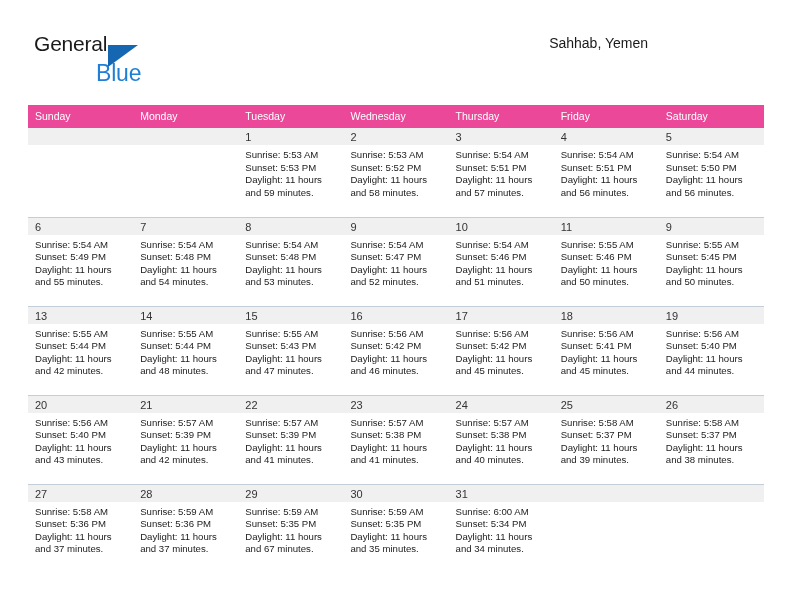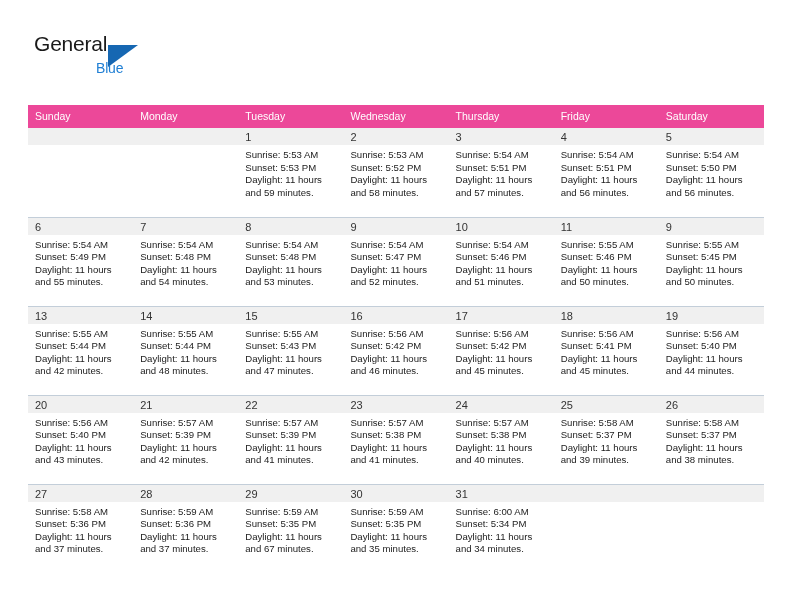--- a/index.html
+++ b/index.html
@@ -48,21 +48,21 @@
     top: 13px;
     width: 0;
     height: 0;
     border-left: 30px solid #1667b2;
     border-bottom: 22px solid transparent;
   }
   .brand-blue {
     position: absolute;
     left: 62px;
     top: 28px;
-    font-size: 14px;
+    font-size: 23px;
     letter-spacing: -0.2px;
     color: #1f7fd4;
     font-family: "Liberation Sans", sans-serif;
     text-align: center;
   }
   .titles {
     position: absolute;
     right: 0;
     top: 0;
     text-align: right;
@@ -141,20 +141,21 @@
 
   <div class="header">
 
     <div class="brand">
       <span class="brand-general">General</span>
       <span class="brand-tri"></span>
       <span class="brand-blue">Blue</span>
     </div>
 
     <div class="titles">
+      <div class="cal-sub">Sahhab, Yemen</div>
     </div>
 
   </div>
 
   <table class="calendar">
     <thead>
       <tr id="header-row">
           <th>Sunday</th>
           <th>Monday</th>
           <th>Tuesday</th>

